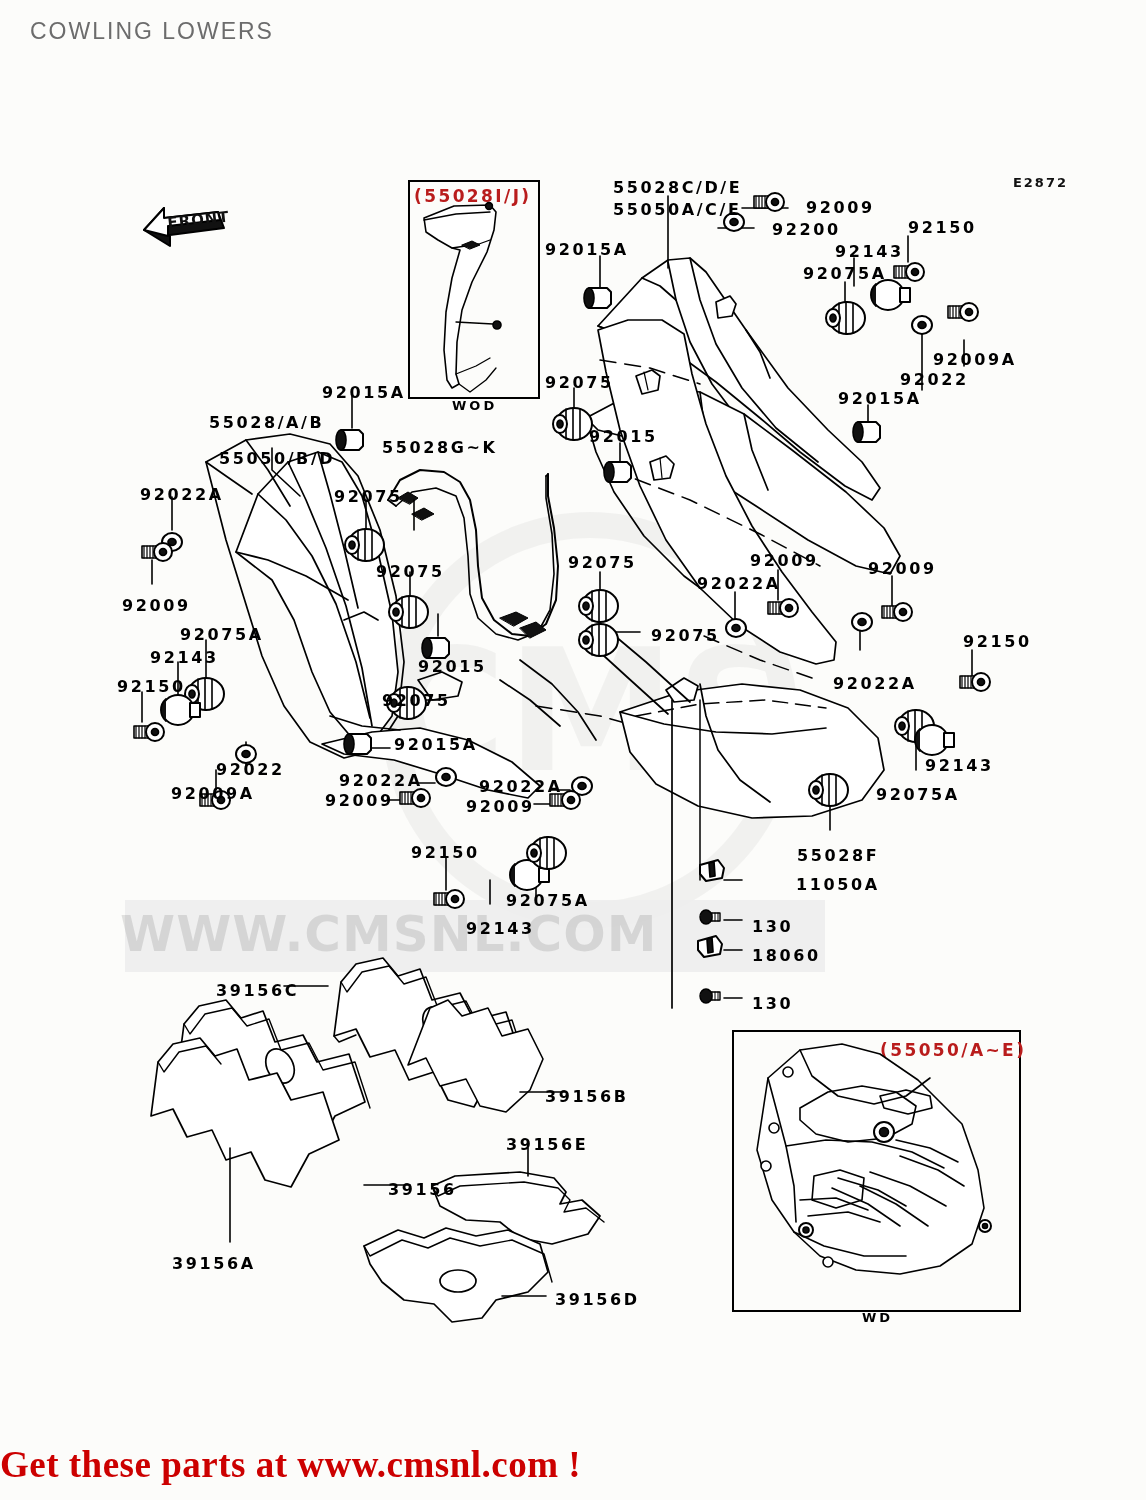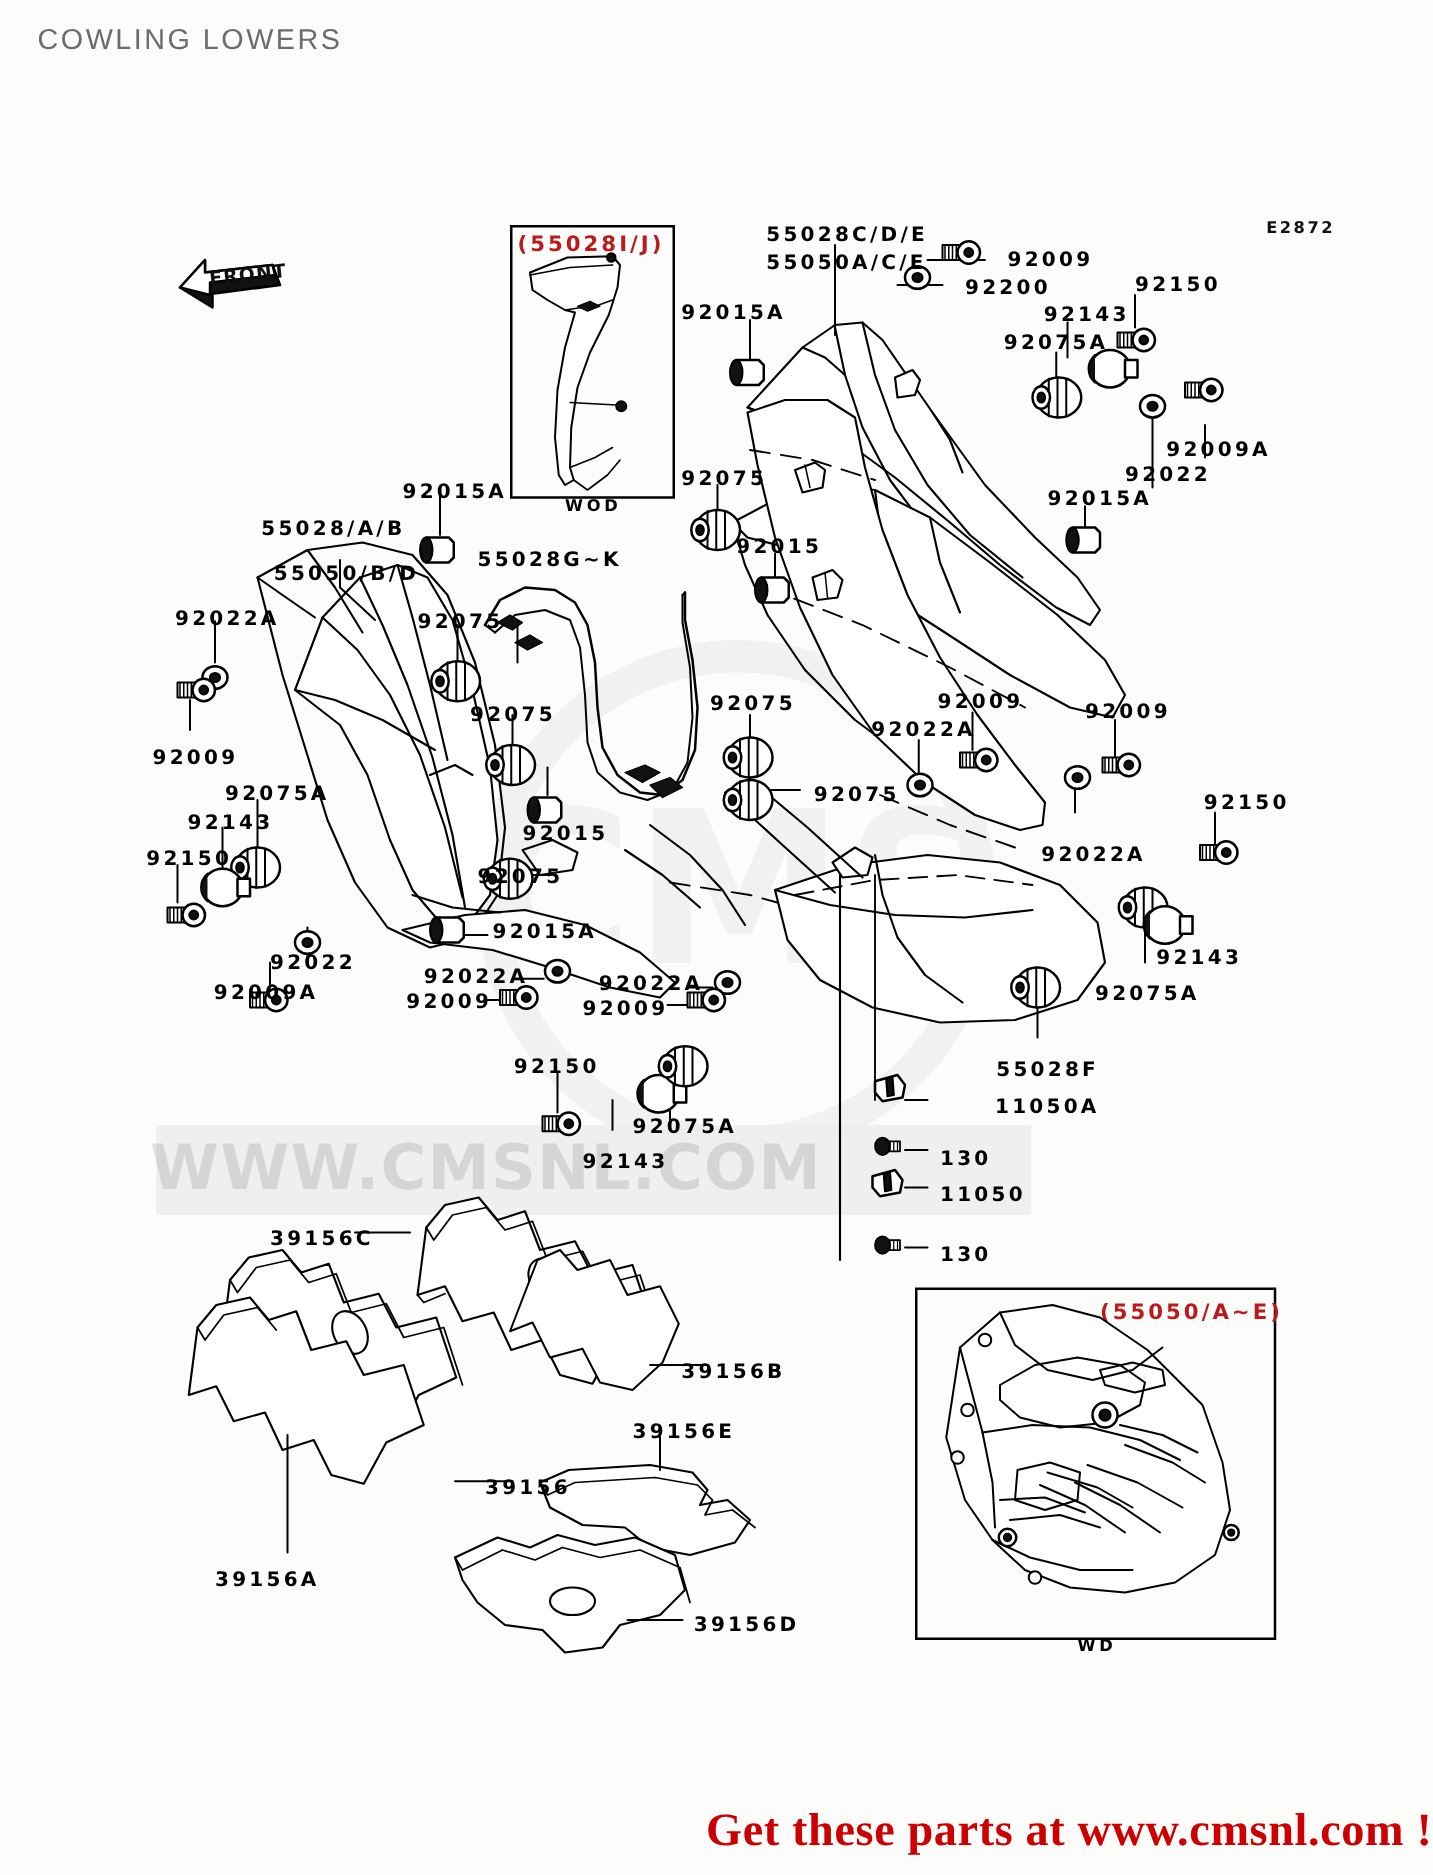--- a/index.html
+++ b/index.html
@@ -62,21 +62,21 @@
     font-size:50px;font-weight:bold;letter-spacing:1px;
     font-family:"DejaVu Sans",sans-serif;color:#000;white-space:nowrap;
   }
   .wm-band{
     position:absolute;left:125px;top:900px;width:700px;height:72px;
     background:#ededed;opacity:.9;
   }
 
   .footer{
     position:absolute;left:0;right:0;top:1443px;
-    text-align:right;
+    text-align:left;
     color:#cc0000;
     font-size:37px;
     font-weight:bold;
     font-family:"Liberation Serif","DejaVu Serif",serif;
     letter-spacing:.5px;
   }
 
   svg.art{position:absolute;left:0;top:0;width:1146px;height:1500px;pointer-events:none;}
   svg.art line,svg.art path,svg.art polyline,svg.art polygon{vector-effect:non-scaling-stroke;}
 </style>
@@ -485,21 +485,21 @@
       <div class="lbl" style="left: 697px; top: 572px;">92022A</div>
       <div class="lbl" style="left: 868px; top: 557px;">92009</div>
       <div class="lbl" style="left: 651px; top: 624px;">92075</div>
       <div class="lbl" style="left: 833px; top: 672px;">92022A</div>
       <div class="lbl" style="left: 963px; top: 630px;">92150</div>
       <div class="lbl" style="left: 925px; top: 754px;">92143</div>
       <div class="lbl" style="left: 876px; top: 783px;">92075A</div>
       <div class="lbl" style="left: 797px; top: 844px;">55028F</div>
       <div class="lbl" style="left: 796px; top: 873px;">11050A</div>
       <div class="lbl" style="left: 752px; top: 915px;">130</div>
-      <div class="lbl" style="left: 752px; top: 944px;">11050</div>
+      <div class="lbl" style="left: 752px; top: 944px;">18060</div>
       <div class="lbl" style="left: 752px; top: 992px;">130</div>
       <div class="lbl" style="left: 216px; top: 979px;">39156C</div>
       <div class="lbl" style="left: 545px; top: 1085px;">39156B</div>
       <div class="lbl" style="left: 388px; top: 1178px;">39156</div>
       <div class="lbl" style="left: 506px; top: 1133px;">39156E</div>
       <div class="lbl" style="left: 172px; top: 1252px;">39156A</div>
       <div class="lbl" style="left: 555px; top: 1288px;">39156D</div>
     </div>
 
   <div class="footer">Get these parts at www.cmsnl.com !</div>

